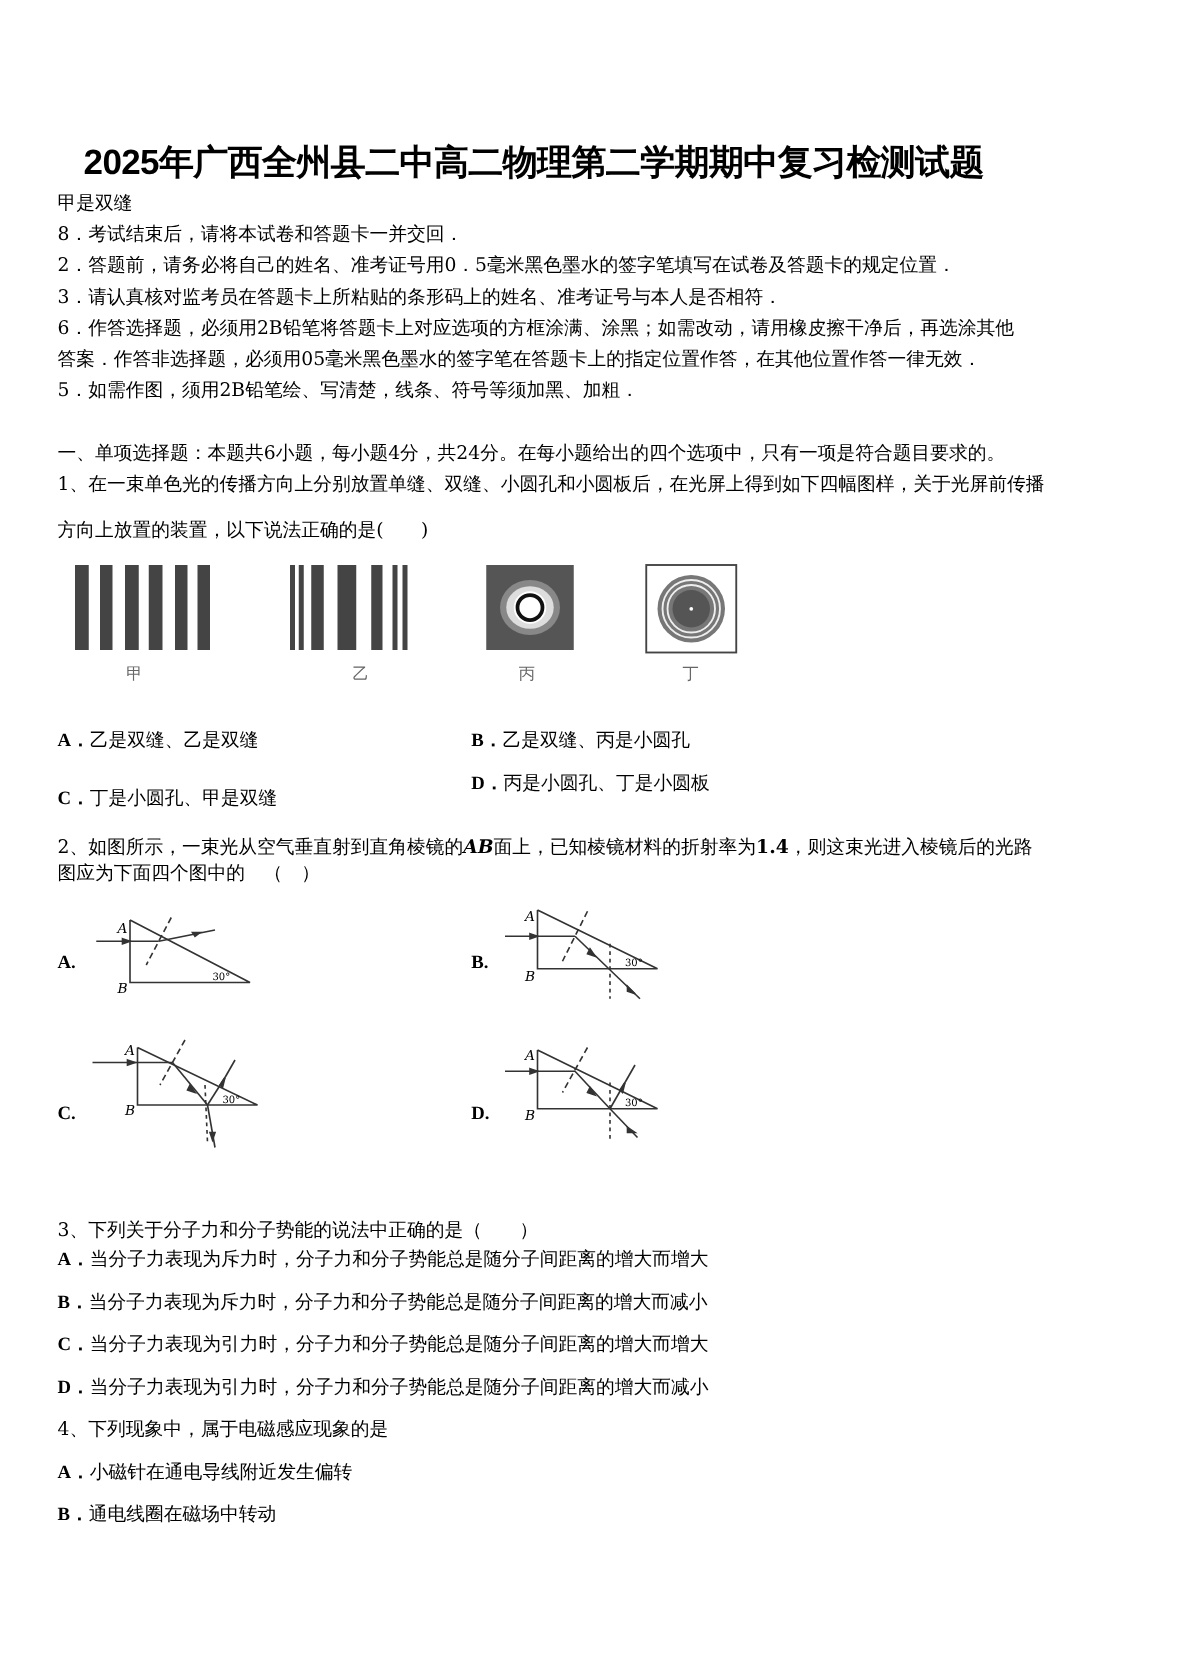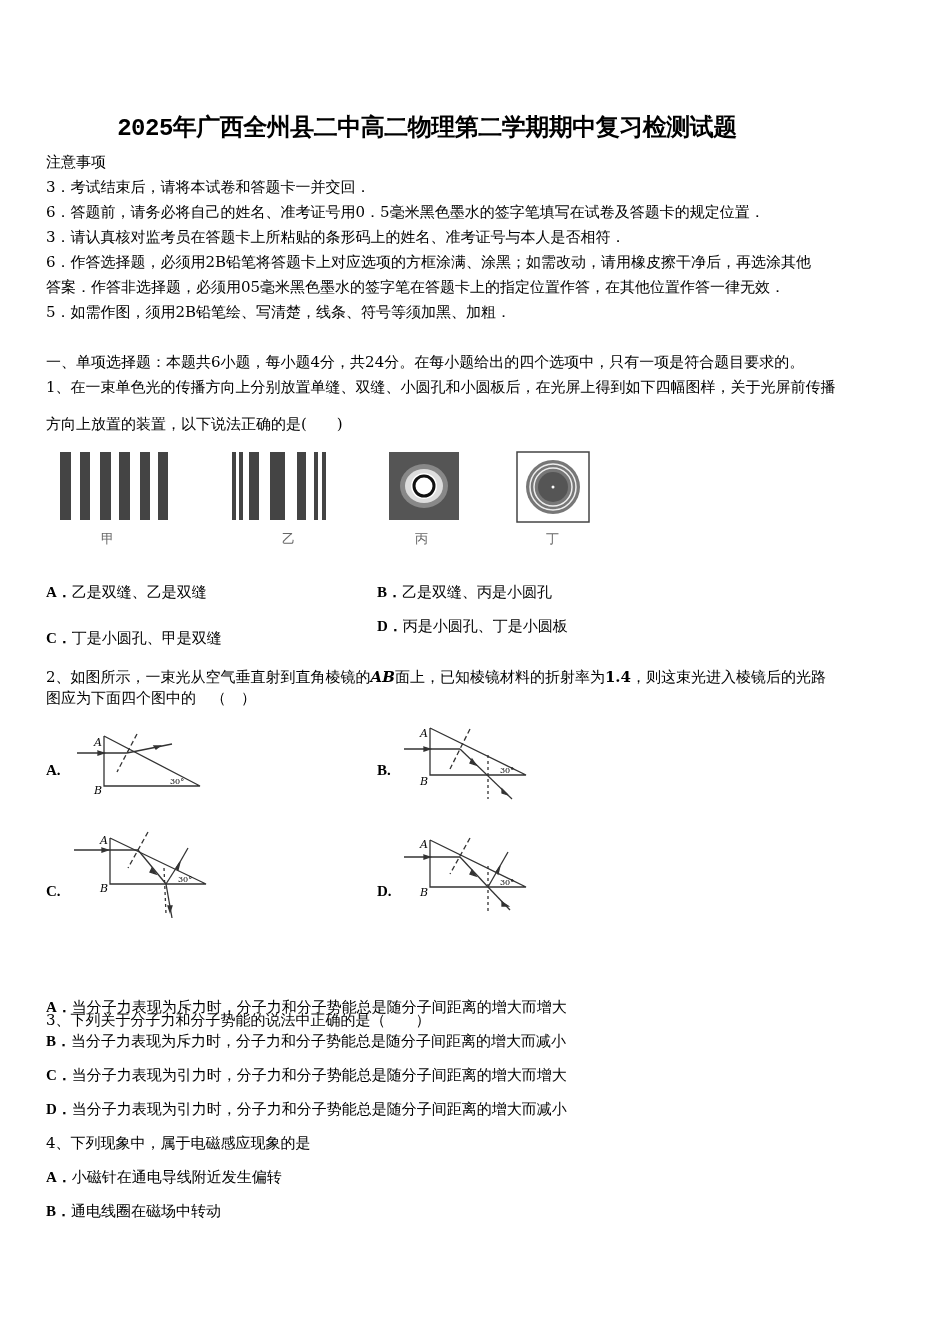--- a/index.html
+++ b/index.html
@@ -1,34 +1,34 @@
 <!DOCTYPE html>
 <html><head>
 <meta charset="utf-8">
 <style>
   html, body { margin: 0; padding: 0; background: #fff; }
   body { width: 950px; height: 1344px; position: relative; overflow: hidden;
          font-family: "DejaVu Serif", "Liberation Serif", serif; color: #000; }
   .abs { position: absolute; white-space: nowrap; }
-  .title { left: 0; width: 854px; top: 111px; text-align: center; font-size: 24px; font-weight: bold;
-           font-family: Liberation Mono, monospace; letter-spacing: -0.5px; }
+  .title { left: 0; width: 854px; top: 111px; text-align: center; font-size: 28px; font-weight: bold;
+           font-family: Liberation Sans, sans-serif; letter-spacing: -0.5px; }
   .t { font-size: 15px; line-height: 20px; }
   .b { font-weight: bold; }
   .lbl { font-family: "Liberation Serif", serif; font-weight: bold; }
   .figlbl { font-size: 13px; color: #666; }
   svg { position: absolute; }
 </style>
 </head>
 <body>
 
 <div class="abs title">2025年广西全州县二中高二物理第二学期期中复习检测试题</div>
 
-<div class="abs t" style="left:46px;top:152px;">注意事项</div>
-<div class="abs t" style="left:46px;top:177px;">3．考试结束后，请将本试卷和答题卡一并交回．</div>
-<div class="abs t" style="left:46px;top:202px;">6．答题前，请务必将自己的姓名、准考证号用0．5毫米黑色墨水的签字笔填写在试卷及答题卡的规定位置．</div>
+<div class="abs t" style="left:46px;top:152px;">甲是双缝</div>
+<div class="abs t" style="left:46px;top:177px;">8．考试结束后，请将本试卷和答题卡一并交回．</div>
+<div class="abs t" style="left:46px;top:202px;">2．答题前，请务必将自己的姓名、准考证号用0．5毫米黑色墨水的签字笔填写在试卷及答题卡的规定位置．</div>
 <div class="abs t" style="left:46px;top:227px;">3．请认真核对监考员在答题卡上所粘贴的条形码上的姓名、准考证号与本人是否相符．</div>
 <div class="abs t" style="left:46px;top:252px;">6．作答选择题，必须用2B铅笔将答题卡上对应选项的方框涂满、涂黑；如需改动，请用橡皮擦干净后，再选涂其他</div>
 <div class="abs t" style="left:46px;top:277px;">答案．作答非选择题，必须用05毫米黑色墨水的签字笔在答题卡上的指定位置作答，在其他位置作答一律无效．</div>
 <div class="abs t" style="left:46px;top:302px;">5．如需作图，须用2B铅笔绘、写清楚，线条、符号等须加黑、加粗．</div>
 
 <div class="abs t" style="left:46px;top:352px;">一、单项选择题：本题共6小题，每小题4分，共24分。在每小题给出的四个选项中，只有一项是符合题目要求的。</div>
 
 <div class="abs t" style="left:46px;top:377px;">1、在一束单色光的传播方向上分别放置单缝、双缝、小圆孔和小圆板后，在光屏上得到如下四幅图样，关于光屏前传播</div>
 <div class="abs t" style="left:46px;top:414px;">方向上放置的装置，以下说法正确的是(　　)</div>
 
@@ -151,21 +151,21 @@
       <polygon points="94,42 98,36 96,44" fill="#333"></polygon>
     <line x1="98" y1="36" x2="106" y2="22"></line>
     <line x1="68" y1="8" x2="48" y2="44" stroke-dasharray="5,3"></line>
     <line x1="86" y1="36" x2="86" y2="82" stroke-dasharray="3,3"></line>
   </g>
   <text x="18" y="18" font-size="11" font-style="italic">A</text>
   <text x="18" y="66" font-size="11" font-style="italic">B</text>
   <text x="98" y="55" font-size="8">30°</text>
 </svg>
 
-<div class="abs t" style="left:46px;top:1010px;text-align:center;">3、下列关于分子力和分子势能的说法中正确的是（　　）</div>
+<div class="abs t" style="left:46px;top:974px;text-align:center;">3、下列关于分子力和分子势能的说法中正确的是（　　）</div>
 <div class="abs t" style="left:46px;top:997px;"><span class="lbl">A．</span><span>当分子力表现为斥力时，分子力和分子势能总是随分子间距离的增大而增大</span></div>
 <div class="abs t" style="left:46px;top:1031px;"><span class="lbl">B．</span><span>当分子力表现为斥力时，分子力和分子势能总是随分子间距离的增大而减小</span></div>
 <div class="abs t" style="left:46px;top:1065px;"><span class="lbl">C．</span><span>当分子力表现为引力时，分子力和分子势能总是随分子间距离的增大而增大</span></div>
 <div class="abs t" style="left:46px;top:1099px;"><span class="lbl">D．</span><span>当分子力表现为引力时，分子力和分子势能总是随分子间距离的增大而减小</span></div>
 
 <div class="abs t" style="left:46px;top:1133px;">4、下列现象中，属于电磁感应现象的是</div>
 <div class="abs t" style="left:46px;top:1167px;"><span class="lbl">A．</span><span>小磁针在通电导线附近发生偏转</span></div>
 <div class="abs t" style="left:46px;top:1201px;"><span class="lbl">B．</span><span>通电线圈在磁场中转动</span></div>
 
 </body></html>

